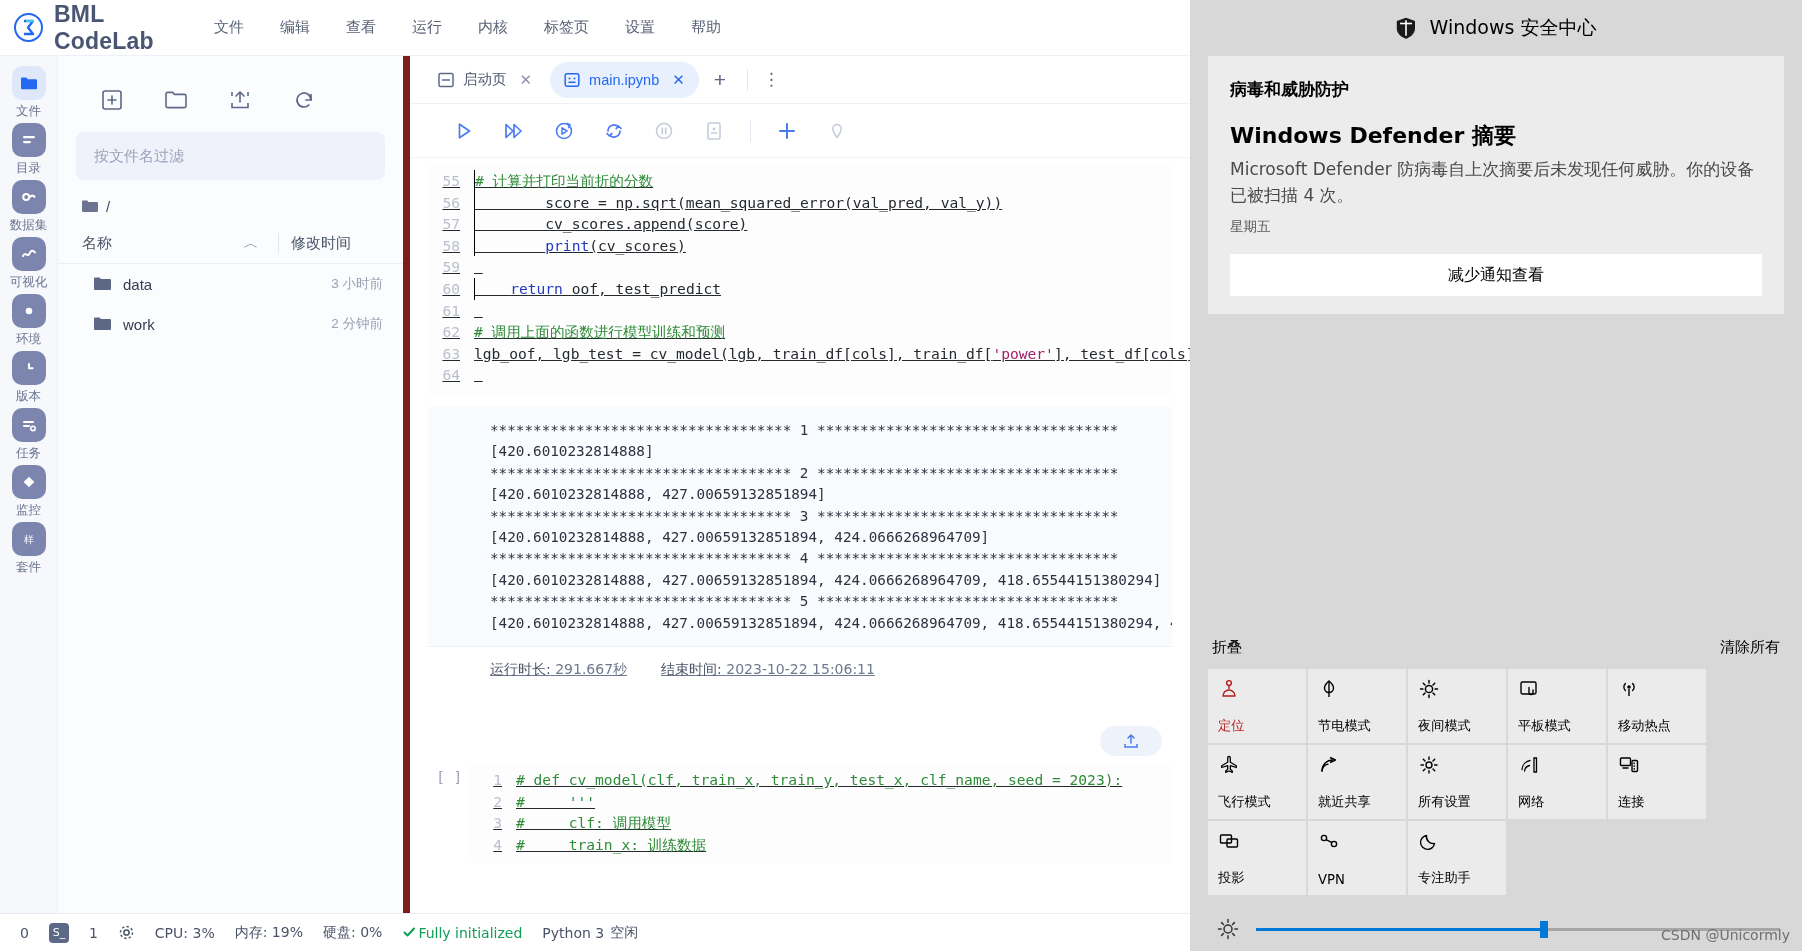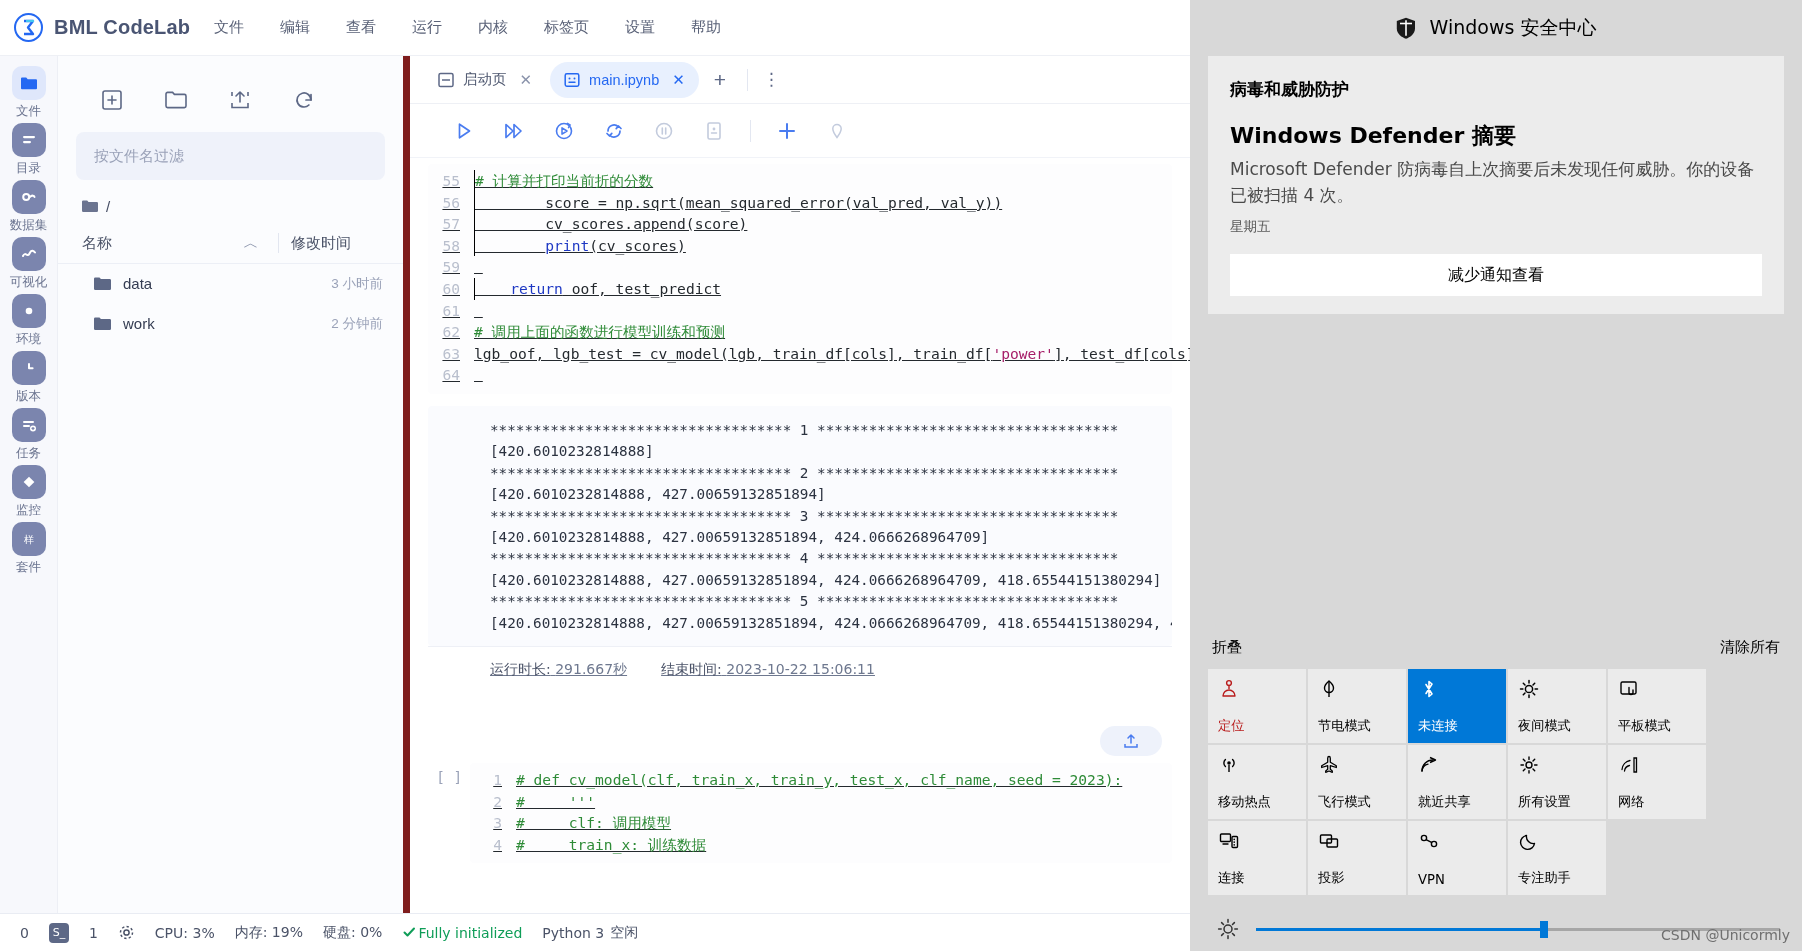--- a/index.html
+++ b/index.html
@@ -17,21 +17,21 @@
     background: #ffffff; display: flex; flex-direction: column;
   }
 
   
   .topbar {
     height: 56px; flex: 0 0 56px; display: flex; align-items: center;
     background: #ffffff; border-bottom: 1px solid #eef0f5;
   }
   .brand { display: flex; align-items: center; gap: 11px; padding-left: 14px; width: 196px; }
   .brand-logo { width: 29px; height: 29px; flex: 0 0 29px; }
-  .brand-name { font-size: 20px; color: #4a5573; font-weight: 600; letter-spacing: .2px; }
+  .brand-name { font-size: 23px; color: #4a5573; font-weight: 600; letter-spacing: .2px; }
   .menubar { display: flex; align-items: center; gap: 0px; }
   .menu-item {
     font-size: 15px; color: #5a6278; padding: 6px 18px; cursor: pointer;
     font-family: "DejaVu Sans", sans-serif;
   }
 
   
   .body { flex: 1 1 auto; display: flex; min-height: 0; }
 
   
@@ -67,21 +67,21 @@
   .filter-box input::placeholder { color: #9aa2b8; }
   .crumb { display: flex; align-items: center; gap: 8px; padding: 18px 0 10px 24px; font-size: 15px; color: #444c63; }
   .tbl-head {
     display: flex; align-items: center; padding: 8px 20px 10px 24px; font-size: 15px; color: #4b5368;
     border-bottom: 1px solid #eceff6;
   }
   .th-name { flex: 1 1 auto; }
   .th-sort { width: 30px; text-align: center; color: #8a93ab; }
   .th-sep { width: 1px; height: 20px; background: #e2e6f0; margin: 0 12px; }
   .th-time { width: 92px; }
-  .frow { display: flex; align-items: flex-start; padding: 11px 20px 11px 24px; font-size: 15px; color: #343c52; cursor: pointer; }
+  .frow { display: flex; align-items: center; padding: 11px 20px 11px 24px; font-size: 15px; color: #343c52; cursor: pointer; }
   .frow .fname { flex: 1 1 auto; display: flex; align-items: center; gap: 12px; padding-left: 12px; }
   .frow .ftime { color: #9aa2b8; font-size: 13.5px; }
 
   
   .nb { flex: 1 1 auto; display: flex; flex-direction: column; min-width: 0; background: #ef4444; }
   .tabstrip {
     height: 48px; flex: 0 0 48px; display: flex; align-items: center; gap: 4px;
     padding-left: 14px; border-bottom: 1px solid #eef0f5; background: #fff;
   }
   .tab {
@@ -615,28 +615,20 @@
       <div class="tile">
         <span class="tile-ico">
           <svg width="22" height="22" viewBox="0 0 22 22">
               <path d="M11 3c3 2.5 4.5 4.6 4.5 7a4.5 4.5 0 11-9 0c0-2.4 1.5-4.5 4.5-7z" fill="none" stroke="currentColor" stroke-width="1.4"></path>
               <path d="M11 3v16" stroke="currentColor" stroke-width="1.4"></path>
             </svg>
         </span>
         <span class="tile-lbl">节电模式</span>
       </div>
 
-      <div class="tile on">
-        <span class="tile-ico">
-          <svg width="22" height="22" viewBox="0 0 22 22">
-              <path d="M8 6.5L14 16l-3 2.5V3.5L14 6 8 15.5" fill="none" stroke="#fff" stroke-width="1.6" stroke-linejoin="round" stroke-linecap="round"></path>
-            </svg>
-        </span>
-        <span class="tile-lbl">未连接</span>
-      </div>
 
       <div class="tile">
         <span class="tile-ico">
           <svg width="22" height="22" viewBox="0 0 22 22">
               <circle cx="11" cy="11" r="3.6" fill="none" stroke="currentColor" stroke-width="1.5"></circle>
               <path d="M11 2.5v2.4M11 17.1v2.4M2.5 11h2.4M17.1 11h2.4M5.3 5.3l1.7 1.7M15 15l1.7 1.7M16.7 5.3L15 7M7 15l-1.7 1.7" stroke="currentColor" stroke-width="1.5" stroke-linecap="round"></path>
             </svg>
         </span>
         <span class="tile-lbl">夜间模式</span>
       </div>

